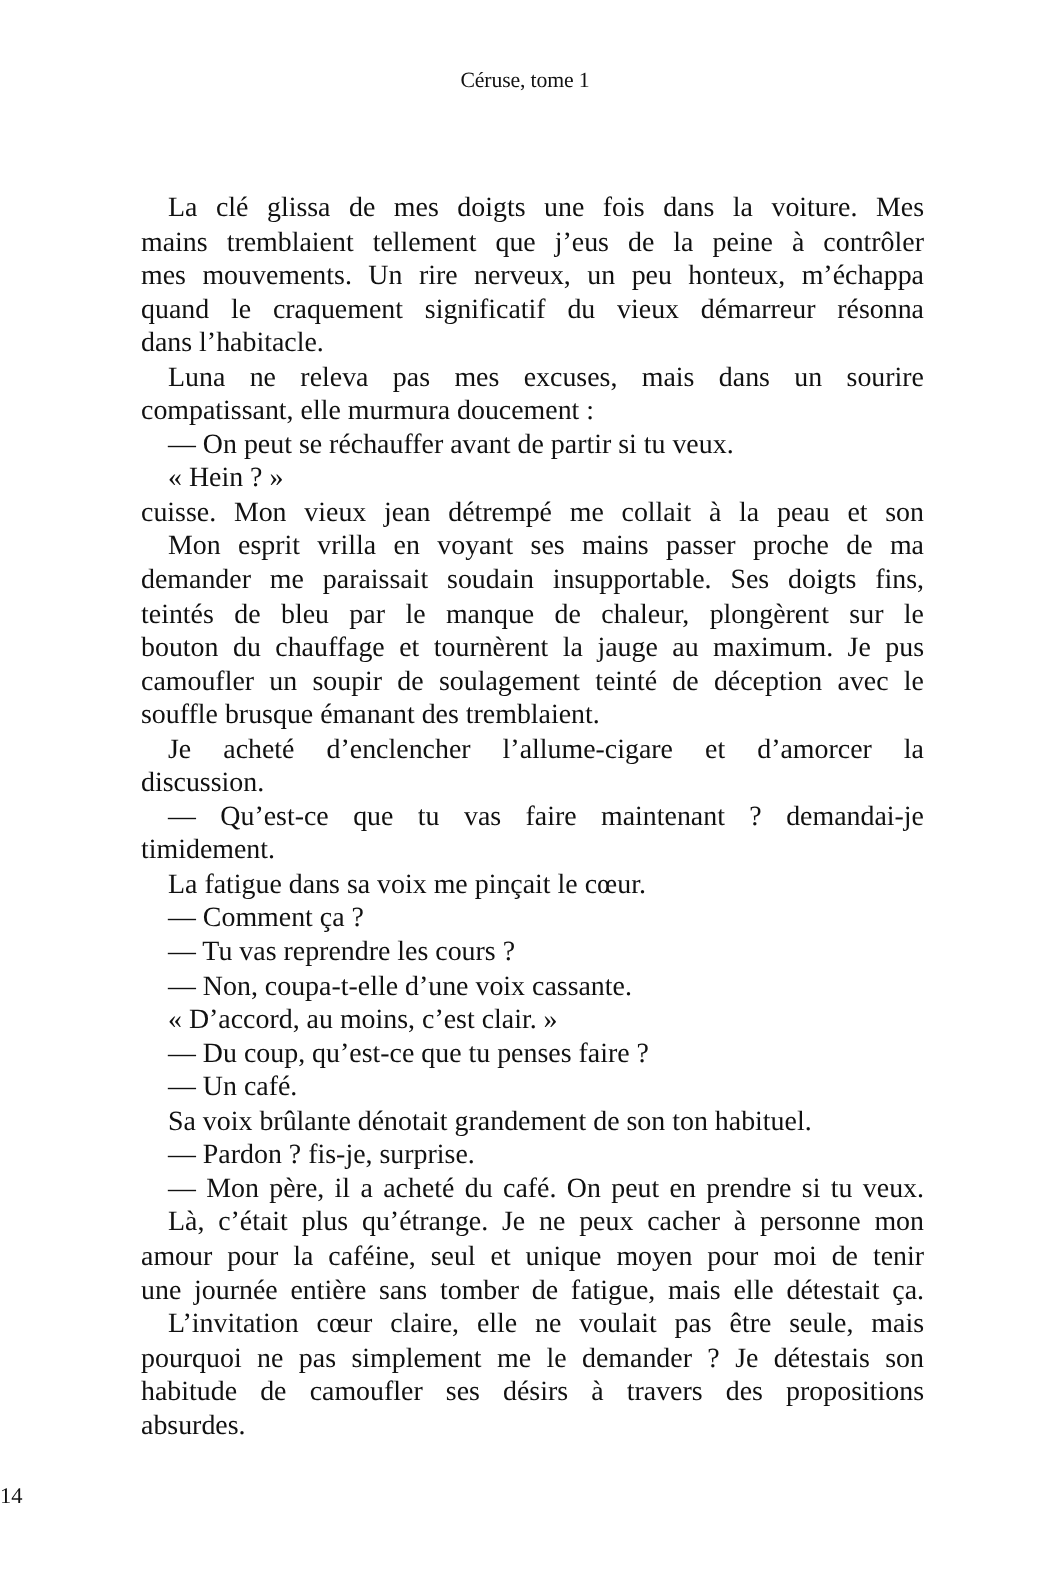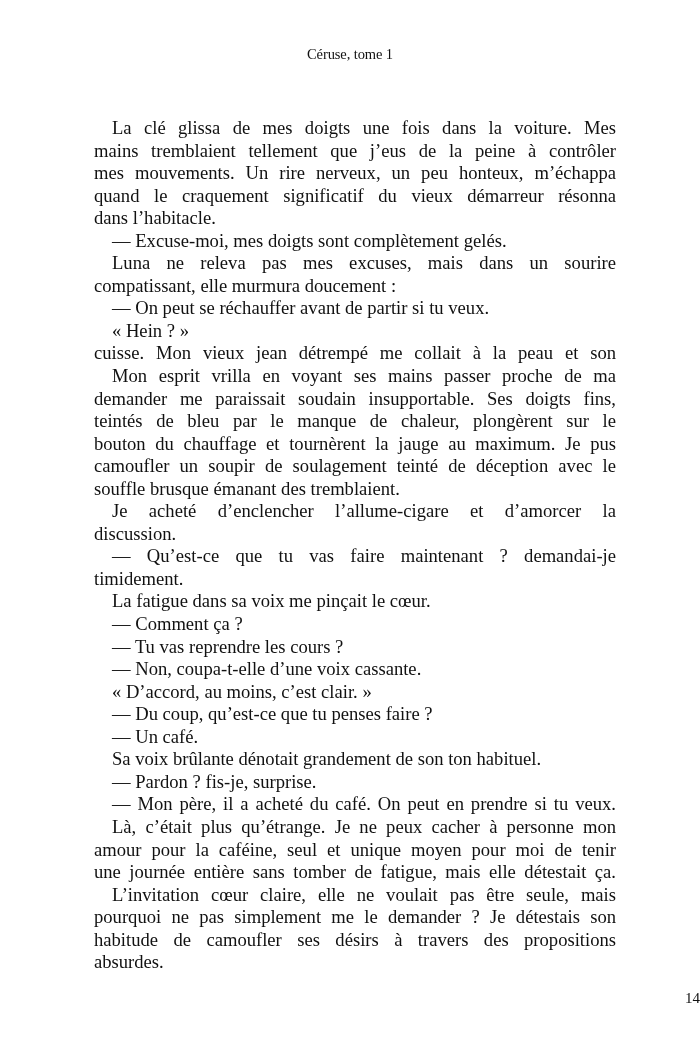--- a/index.html
+++ b/index.html
@@ -1,39 +1,38 @@
 <!DOCTYPE html>
 <html><head>
 <meta charset="utf-8">
 <style>
   html, body { margin: 0; padding: 0; background: #ffffff; }
   body { width: 700px; height: 1050px; position: relative; overflow: hidden;
          font-family: "Liberation Serif", "DejaVu Serif", serif; color: #111; }
   .header { position: absolute; top: 46px; left: 0; width: 700px; text-align: center;
             font-size: 14.5px; letter-spacing: -0.1px; }
-  .body { position: absolute; top: 117px; left: 94px; width: 522px; }
+  .body { position: absolute; top: 128px; left: 94px; width: 522px; }
   .line { display: block; height: 22.55px; line-height: 22.55px; font-size: 18.6px;
           white-space: nowrap; }
   .line.j { text-align: justify; text-align-last: justify; }
   .line.ind { padding-left: 18px; }
-  .pagenum { position: absolute; top: 990px; left: 0; width: 700px; text-align: right;
+  .pagenum { position: absolute; top: 990px; left: 0; width: 700px; text-align: left;
              font-size: 15px; }
 </style>
 </head>
 <body>
 
 <div class="header">Céruse, tome 1</div>
 
 <div class="body" id="body">
     <span class="line j ind">La clé glissa de mes doigts une fois dans la voiture. Mes</span>
     <span class="line j">mains tremblaient tellement que j’eus de la peine à contrôler</span>
     <span class="line j">mes mouvements. Un rire nerveux, un peu honteux, m’échappa</span>
     <span class="line j">quand le craquement significatif du vieux démarreur résonna</span>
     <span class="line">dans l’habitacle.</span>
-    <span class="line ind">— Excuse-moi, mes doigts sont complètement gelés.</span>
     <span class="line j ind">Luna ne releva pas mes excuses, mais dans un sourire</span>
     <span class="line">compatissant, elle murmura doucement :</span>
     <span class="line ind">— On peut se réchauffer avant de partir si tu veux.</span>
     <span class="line ind">« Hein ? »</span>
     <span class="line j">cuisse. Mon vieux jean détrempé me collait à la peau et son</span>
     <span class="line j ind">Mon esprit vrilla en voyant ses mains passer proche de ma</span>
     <span class="line j">demander me paraissait soudain insupportable. Ses doigts fins,</span>
     <span class="line j">teintés de bleu par le manque de chaleur, plongèrent sur le</span>
     <span class="line j">bouton du chauffage et tournèrent la jauge au maximum. Je pus</span>
     <span class="line j">camoufler un soupir de soulagement teinté de déception avec le</span>

